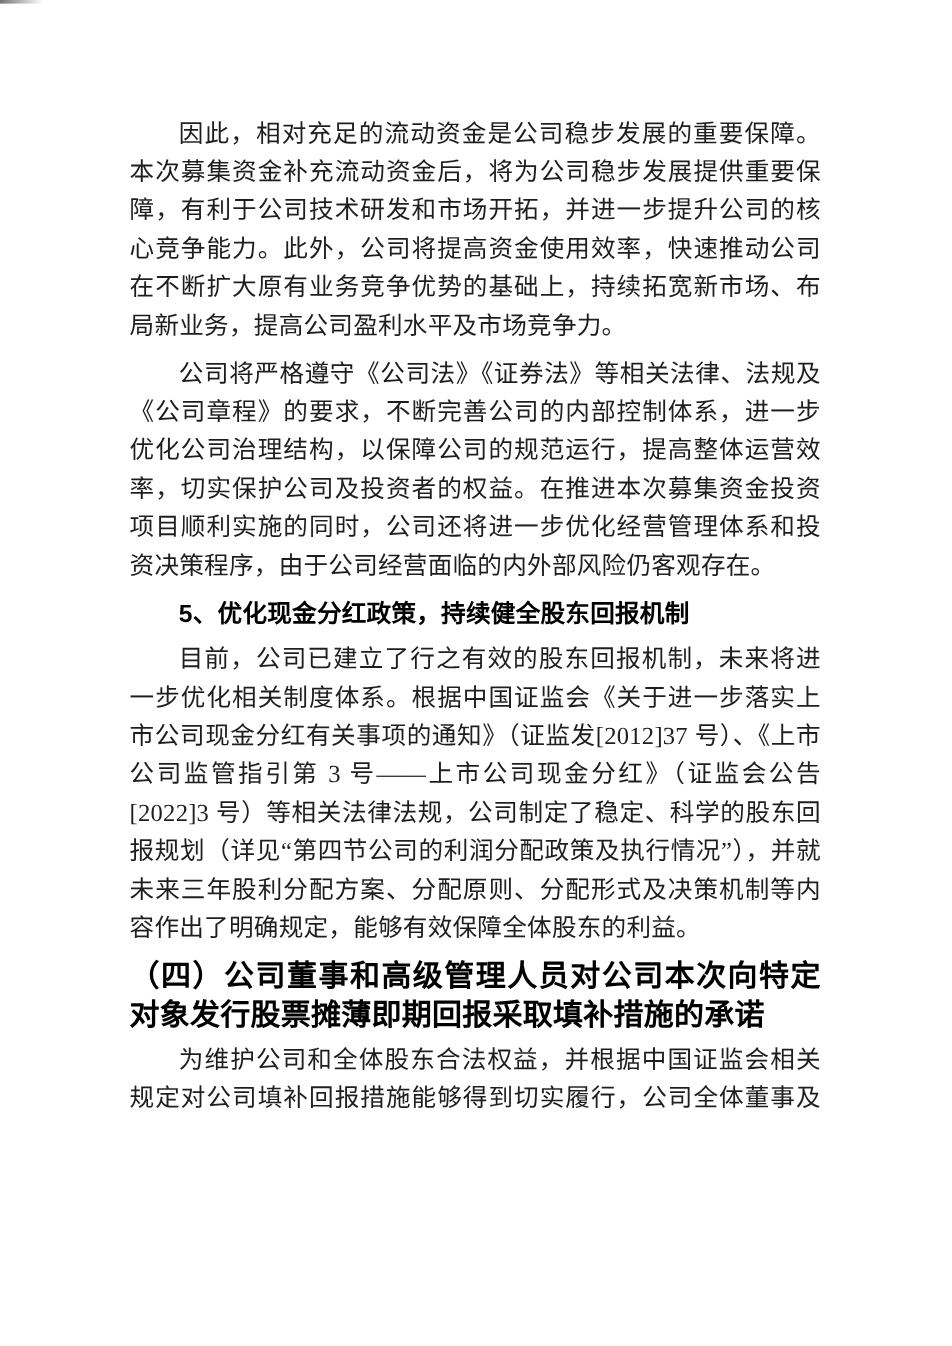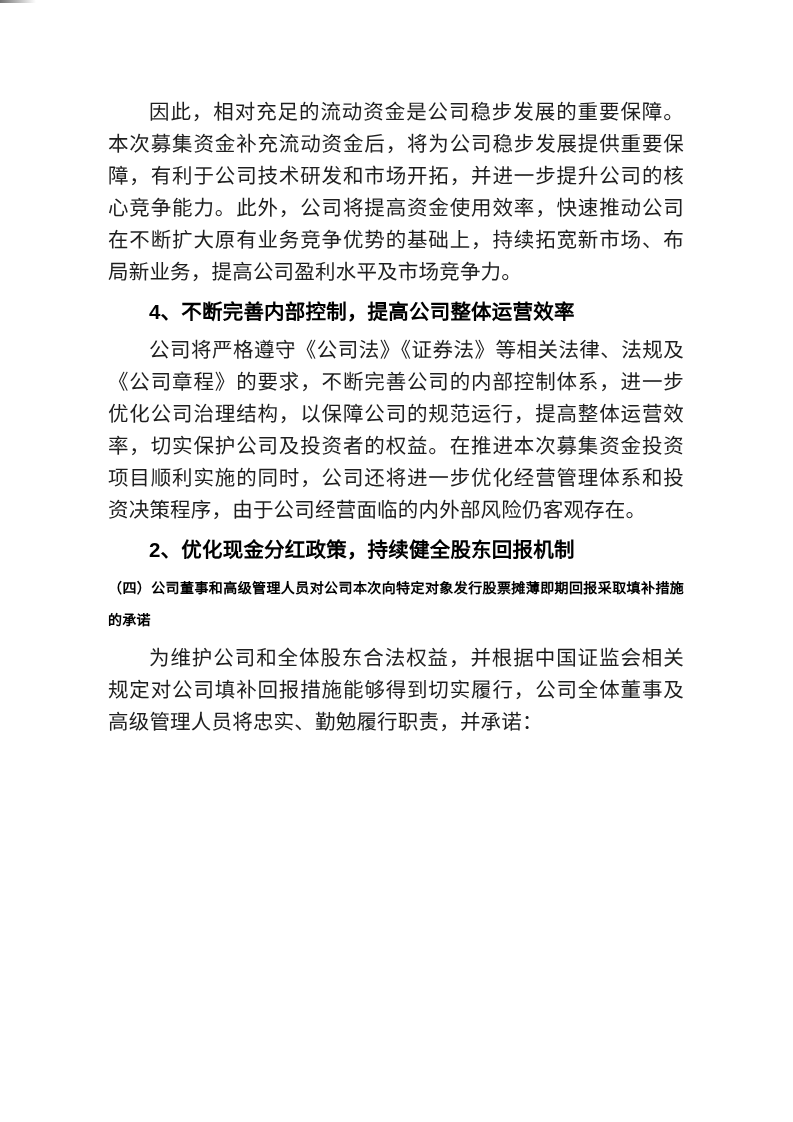--- a/index.html
+++ b/index.html
@@ -47,34 +47,34 @@
     line-height: 32px;
     text-indent: 2em;
     text-align: justify;
     margin: 4px 0 6px 0;
     letter-spacing: 0.2px;
   }
   .heading-sec {
     font-family: "Liberation Sans", sans-serif;
     font-weight: 700;
     color: #000000;
-    font-size: 14px;
+    font-size: 25px;
     line-height: 32px;
     text-indent: 0;
     text-align: justify;
     margin: 4px 0 6px 0;
     letter-spacing: 0.2px;
   }
 </style>
 </head>
 <body>
 
 <div class="page">
   <div class="scan-artifact"></div>
   <div class="content">
     <p class="para">因此，相对充足的流动资金是公司稳步发展的重要保障。本次募集资金补充流动资金后，将为公司稳步发展提供重要保障，有利于公司技术研发和市场开拓，并进一步提升公司的核心竞争能力。此外，公司将提高资金使用效率，快速推动公司在不断扩大原有业务竞争优势的基础上，持续拓宽新市场、布局新业务，提高公司盈利水平及市场竞争力。</p>
-    <h3 class="heading-num">4、不断完善内部控制，提高公司整体运营效率</h3>
     <p class="para">公司将严格遵守《公司法》《证券法》等相关法律、法规及《公司章程》的要求，不断完善公司的内部控制体系，进一步优化公司治理结构，以保障公司的规范运行，提高整体运营效率，切实保护公司及投资者的权益。在推进本次募集资金投资项目顺利实施的同时，公司还将进一步优化经营管理体系和投资决策程序，由于公司经营面临的内外部风险仍客观存在。</p>
-    <h3 class="heading-num">2、优化现金分红政策，持续健全股东回报机制</h3>
+    <h3 class="heading-num">5、优化现金分红政策，持续健全股东回报机制</h3>
+    <p class="para">目前，公司已建立了行之有效的股东回报机制，未来将进一步优化相关制度体系。根据中国证监会《关于进一步落实上市公司现金分红有关事项的通知》（证监发[2012]37 号）、《上市公司监管指引第 3 号——上市公司现金分红》（证监会公告[2022]3 号）等相关法律法规，公司制定了稳定、科学的股东回报规划（详见“第四节公司的利润分配政策及执行情况”），并就未来三年股利分配方案、分配原则、分配形式及决策机制等内容作出了明确规定，能够有效保障全体股东的利益。</p>
     <h2 class="heading-sec">（四）公司董事和高级管理人员对公司本次向特定对象发行股票摊薄即期回报采取填补措施的承诺</h2>
     <p class="para">为维护公司和全体股东合法权益，并根据中国证监会相关规定对公司填补回报措施能够得到切实履行，公司全体董事及高级管理人员将忠实、勤勉履行职责，并承诺：</p>
   </div>
 </div>
 
 </body></html>

